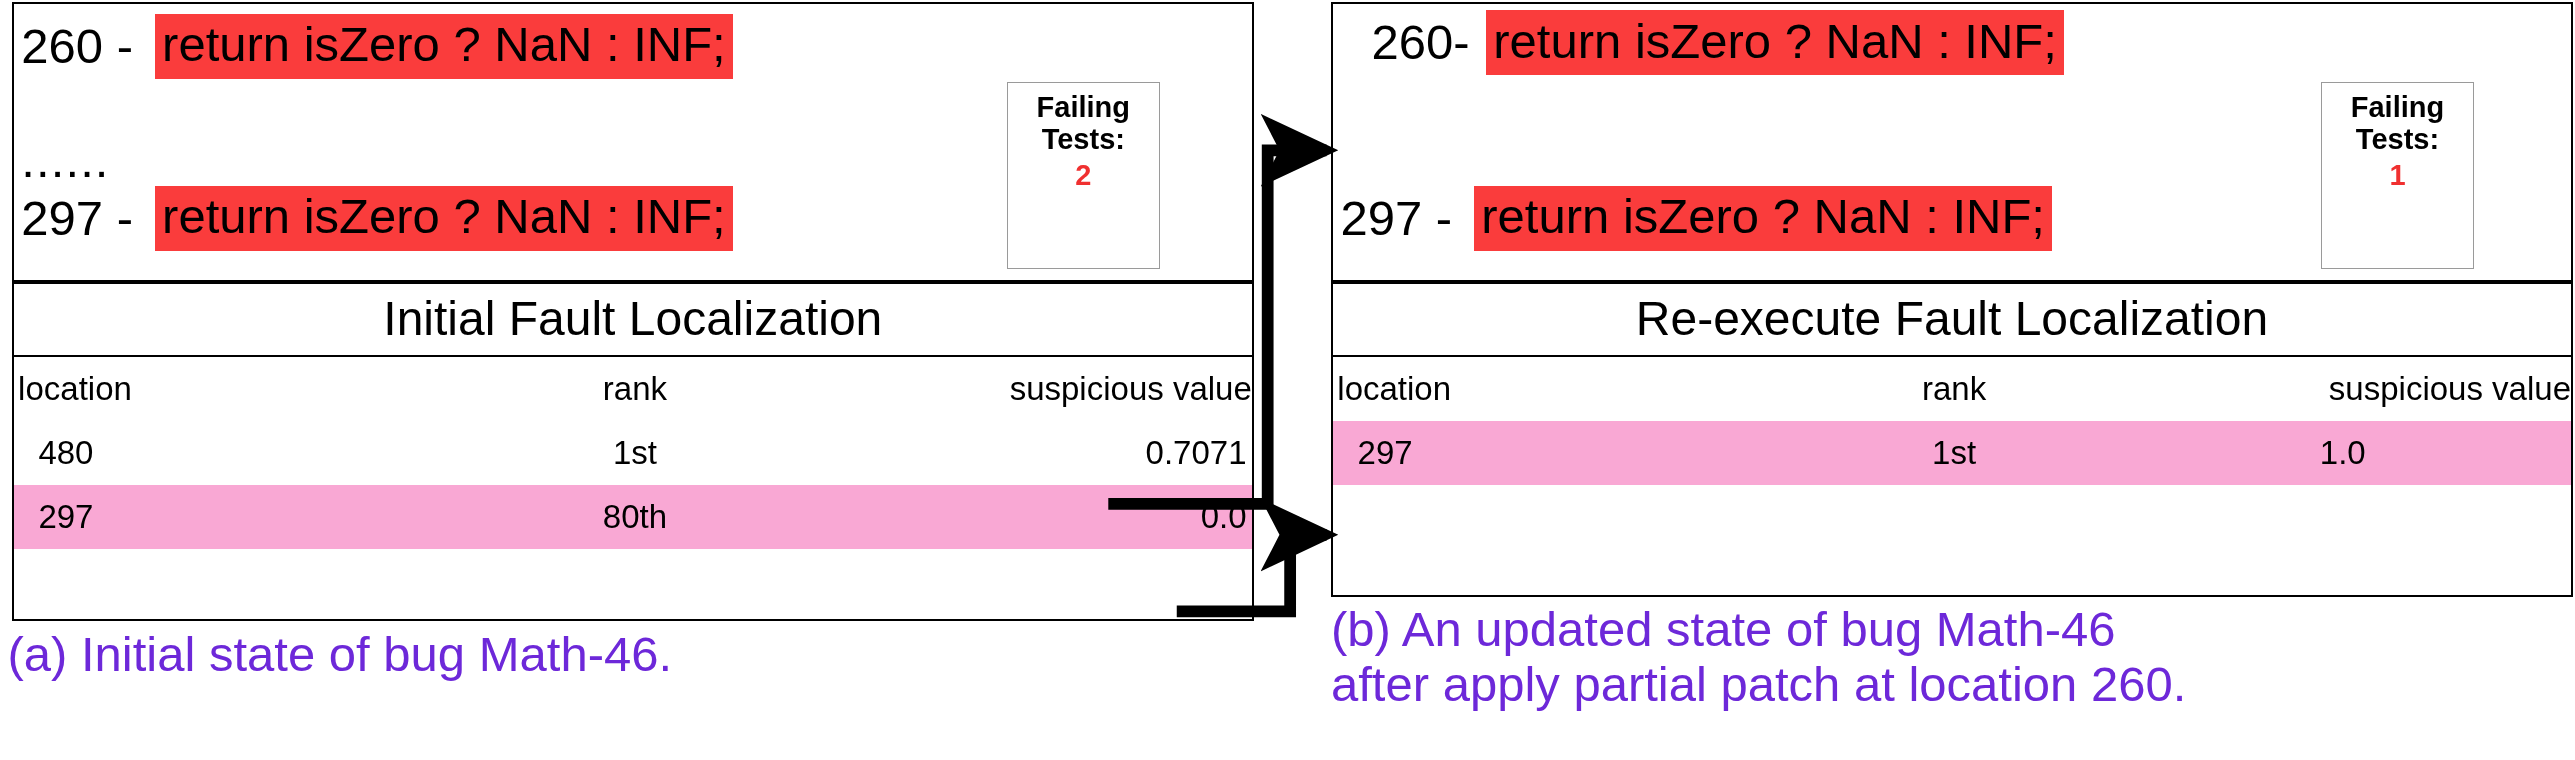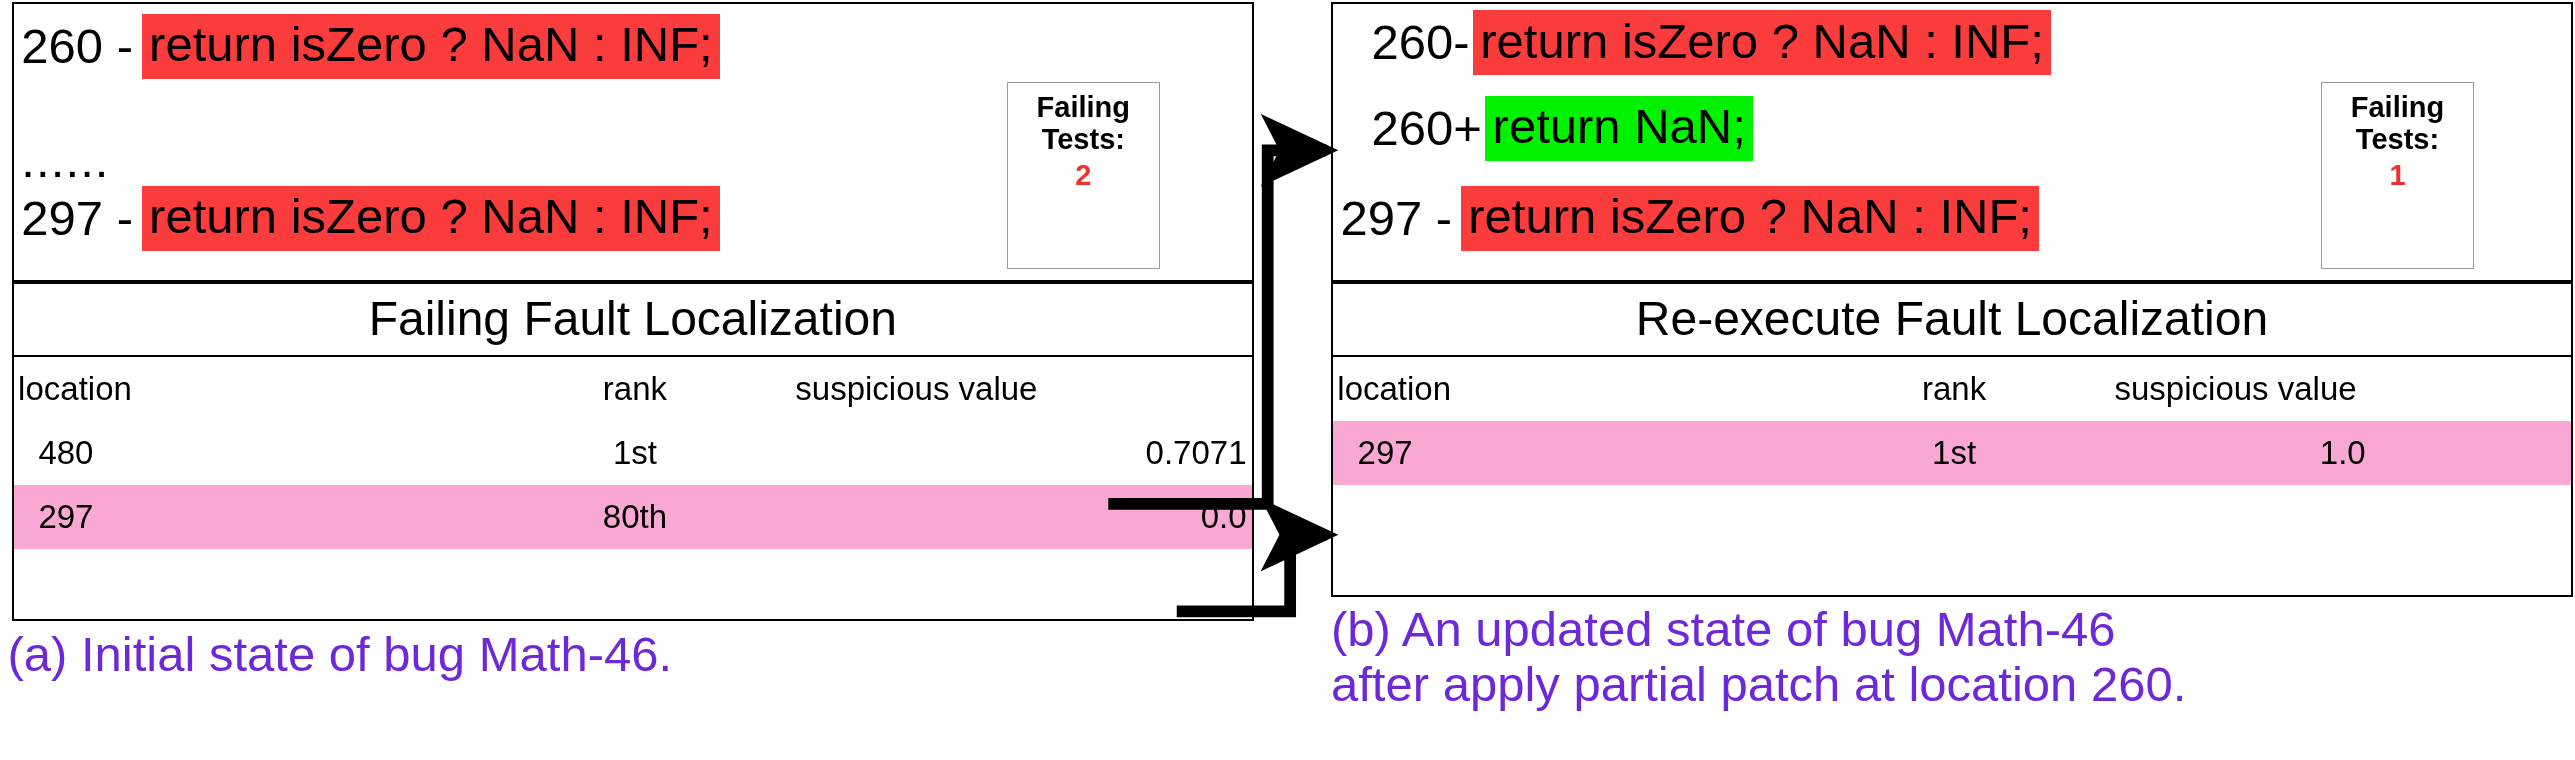--- a/index.html
+++ b/index.html
@@ -52,20 +52,21 @@
   .lineno {
     display: inline-block;
     padding-right: 8.6px;
     color: #000000;
   }
   .lineno.tight { padding-right: 3.2px; margin-left: 31px; }
   .code-chunk {
     display: inline-block;
     padding: 6.4px 7.5px 9.6px 7.5px;
     line-height: 1;
+    margin-left: 13px;
   }
   .hl-red   { background: #fa3c3c; }
   .hl-green { background: #00f200; }
 
   .ellipsis {
     position: absolute;
     font-size: 49px;
     letter-spacing: 1.1px;
     line-height: 1;
     color: #000000;
@@ -110,21 +111,21 @@
   }
   .fl-table td, .fl-table th {
     padding: 0;
     font-weight: normal;
     line-height: 1;
     height: 64px;
     vertical-align: middle;
   }
   .fl-table th.c-loc  { text-align: left;   padding-left: 4.3px; width: 37%; }
   .fl-table th.c-rank { text-align: center; width: 26%; }
-  .fl-table th.c-susp { text-align: left; width: 37%; }
+  .fl-table th.c-susp { text-align: right; width: 37%; }
   .fl-table td.c-loc  { text-align: left;   padding-left: 24.6px; }
   .fl-table td.c-rank { text-align: center; }
   .fl-table td.c-susp { text-align: center; }
   #panel-a .fl-table td.c-susp { text-align: right; padding-right: 5.3px; }
   .row-alt { background: #f9a8d4; }
 
   
   .caption {
     position: absolute;
     font-size: 49px;
@@ -164,21 +165,21 @@
         <span class="code-chunk hl-red">return isZero ? NaN : INF;</span>
       </div>
 
       <div class="failing-box" style="left:993px; top:78px; width:153px; height:187px;">
         <span>Failing</span><br>
         <span>Tests:</span>
         <span class="failing-count">2</span>
       </div>
     </div>
 
-    <div class="sec-title">Failing Fault Localization</div>
+    <div class="sec-title">Initial Fault Localization</div>
 
     <table class="fl-table">
       <thead>
         <tr>
           <th class="c-loc">location</th>
           <th class="c-rank">rank</th>
           <th class="c-susp">suspicious value</th>
         </tr>
       </thead>
       <tbody>
@@ -200,24 +201,20 @@
 
   <div class="panel" id="panel-b">
 
     <div class="panel-section code-area sec-divider">
 
       <div class="code-line" style="left:7.5px; top:6.4px;">
         <span class="lineno tight">260-</span>
         <span class="code-chunk hl-red">return isZero ? NaN : INF;</span>
       </div>
 
-      <div class="code-line" style="left:7.5px; top:92px;">
-        <span class="lineno tight">260+</span>
-        <span class="code-chunk hl-green">return NaN;</span>
-      </div>
 
       <div class="code-line" style="left:7.5px; top:182px;">
         <span class="lineno">297 -</span>
         <span class="code-chunk hl-red">return isZero ? NaN : INF;</span>
       </div>
 
       <div class="failing-box" style="left:988px; top:78px; width:153px; height:187px;">
         <span>Failing</span><br>
         <span>Tests:</span>
         <span class="failing-count">1</span>

